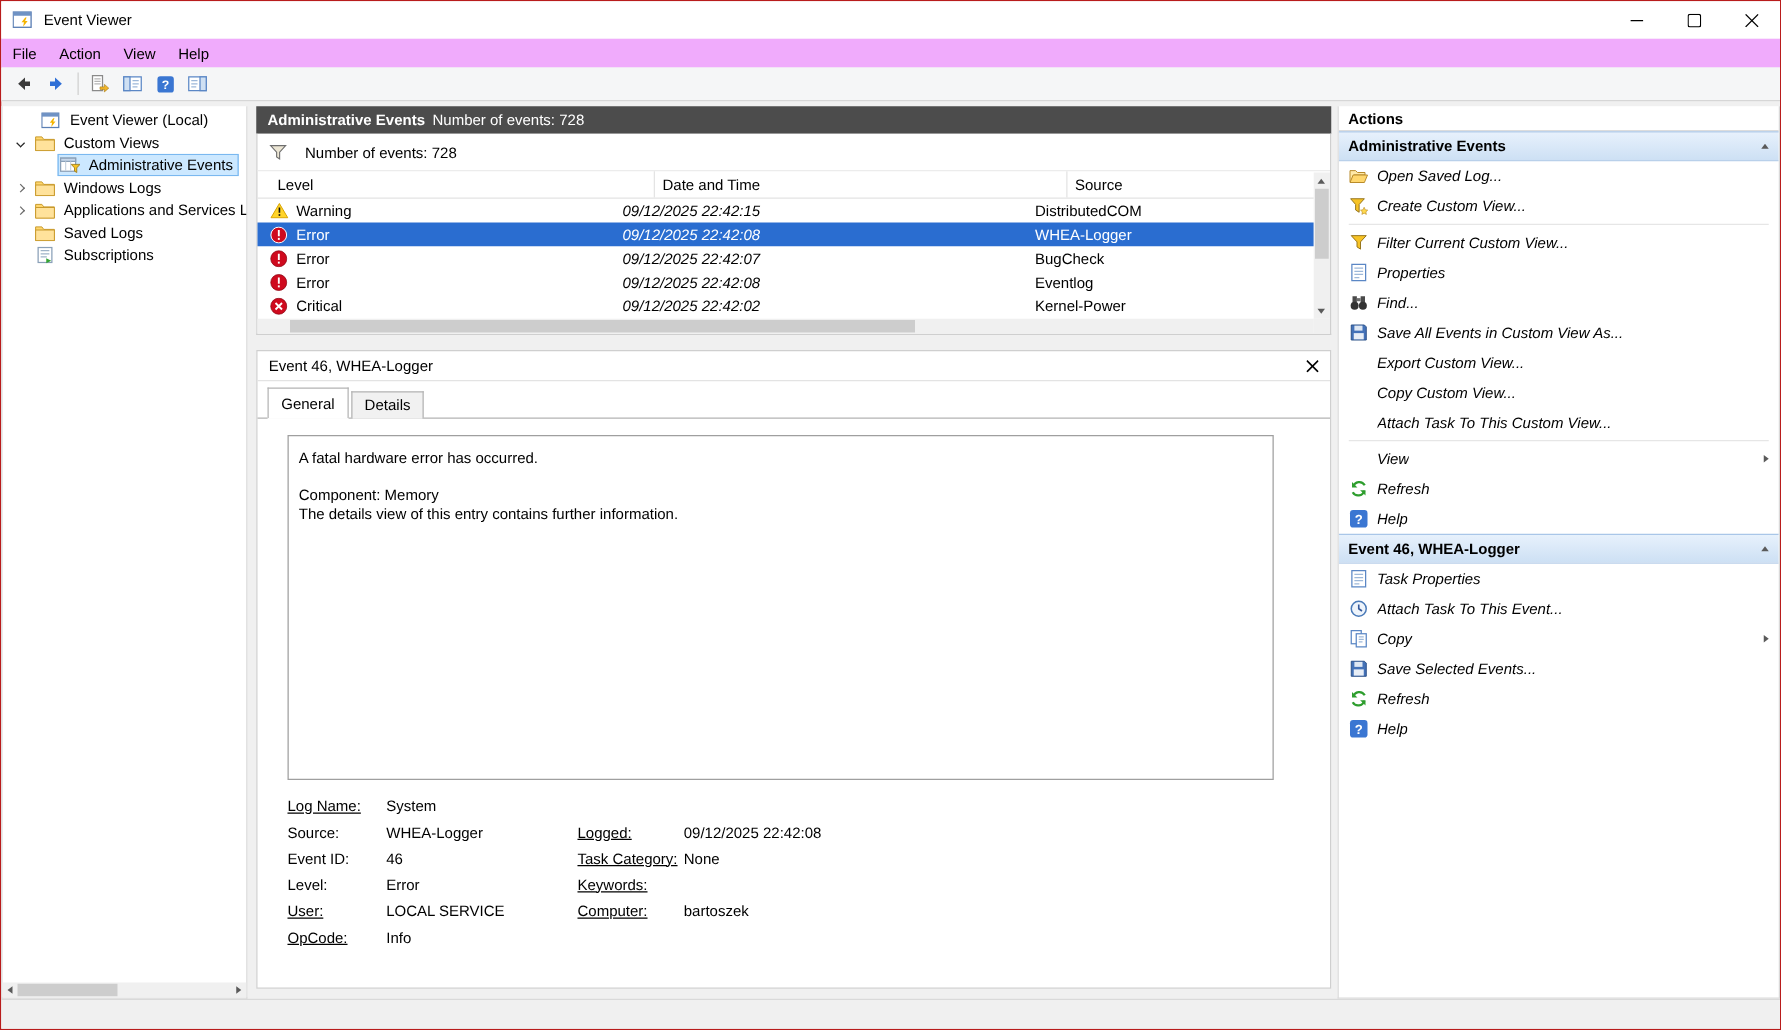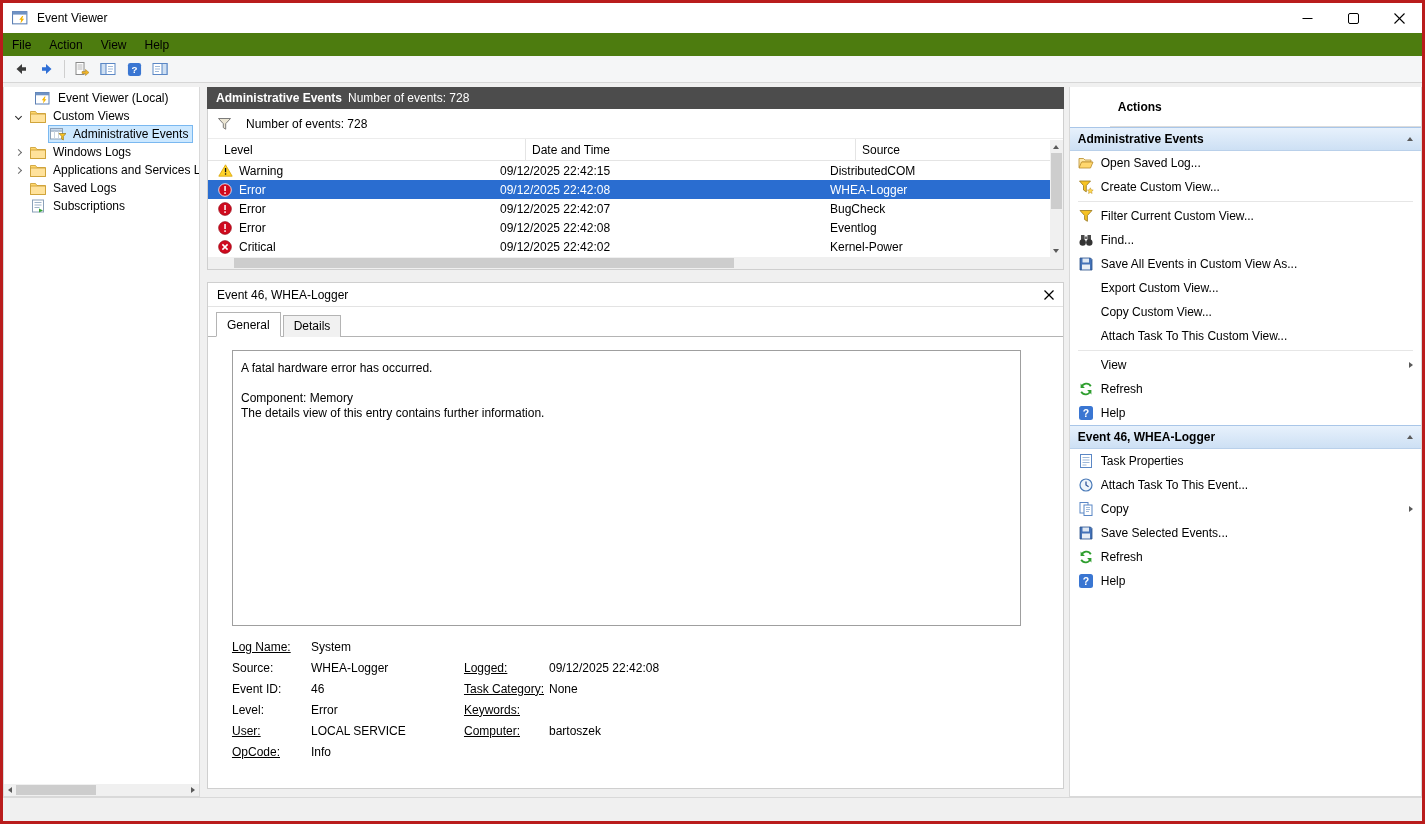--- a/index.html
+++ b/index.html
@@ -1,30 +1,30 @@
 <!DOCTYPE html>
 <html><head>
 <meta charset="utf-8">
 <style>
   * { margin:0; padding:0; box-sizing:border-box; }
   html,body { width:1425px; height:824px; }
   body { font-family:"Liberation Sans","DejaVu Sans",sans-serif; font-size:12px; color:#000;
          background:#f0f0f0; overflow:hidden; }
   .window { width:1425px; height:824px; display:flex; flex-direction:column;
-            background:#f0f0f0; border:3px solid #b91c1c; }
+            background:#f0f0f0; border:1px solid #b91c1c; }
 
   
   .titlebar { height:30px; background:#fff; display:flex; align-items:center; flex:0 0 auto; }
   .app-icon { margin-left:9px; width:17px; height:16px; display:inline-flex; }
   .title-text { margin-left:8px; }
   .winbtns { margin-left:auto; display:flex; height:100%; }
   .winbtn { width:46px; height:100%; display:flex; align-items:center; justify-content:center; }
 
   
-  .menubar { height:23px; background:#4d7c0f; display:flex; align-items:center; flex:0 0 auto;text-align:right; }
+  .menubar { height:23px; background:#f0abfc; display:flex; align-items:center; flex:0 0 auto;text-align:right; }
   .menu-item { padding:3px 9px; }
 
   
   .toolbar { height:27px; background:#f5f6f7; display:flex; align-items:center;
              border-bottom:1px solid #d6d6d6; flex:0 0 auto; padding-left:5px; }
   .tbtn { width:26px; height:24px; display:flex; align-items:center; justify-content:center; }
   .tsep { width:1px; height:18px; background:#cfcfcf; margin:0 4px; }
 
   
   .content { flex:1; display:flex; min-height:0; padding-top:4px; }
@@ -66,21 +66,21 @@
               position:relative; flex:0 0 auto; }
   .banner { height:30px; display:flex; align-items:center; border-bottom:1px solid #ececec; padding-left:9px; }
   .banner .btext { margin-left:14px; }
   .cols { height:22px; display:flex; margin-right:13px; border-bottom:1px solid #e4e4e4; }
   .cols .col { display:flex; align-items:center; border-right:1px solid #e4e4e4; }
   .col.level { width:318px; padding-left:16px; }
   .col.datetime { width:330px; padding-left:6px; }
   .col.source { flex:1; padding-left:6px; border-right:none; }
   .lrow { height:19px; display:flex; align-items:center; margin-right:13px; }
   .lrow .cl { width:286px; display:flex; align-items:center; padding-left:10px; }
-  .lrow .cd { width:330px; padding-left:6px; }
+  .lrow .cd { width:330px; padding-left:6px;font-style:italic; }
   .lrow .cs { flex:1; padding-left:6px; }
   .lv-icon { width:15px; height:14px; display:inline-flex; margin-right:6px; flex:0 0 auto; }
   .lrow.sel { background:#2a6dd0; color:#fff; }
 
   .vscroll { position:absolute; top:31px; right:0; bottom:12px; width:13px; background:#f0f0f0; }
   .vthumb { position:absolute; left:1px; right:1px; top:13px; height:56px; background:#cdcdcd; }
   .varr { position:absolute; left:0; width:13px; height:13px; display:flex; align-items:center; justify-content:center; }
   .varr.up { top:0; } .varr.down { bottom:0; }
   .hscroll { position:absolute; left:0; bottom:0; height:12px; right:13px; background:#f0f0f0; }
   .hthumb { position:absolute; top:1px; bottom:1px; left:26px; width:500px; background:#cdcdcd; }
@@ -106,29 +106,29 @@
   .tab.active { background:#fff; padding-top:5px; border-bottom:1px solid #fff; }
   .d-body { flex:1; padding:13px 0 0 24px; overflow:hidden; }
   .desc-box { width:789px; height:276px; border:1px solid #9f9f9f; padding:10px 8px; line-height:15px; overflow:hidden; }
   .desc-box p.sp { margin-bottom:15px; }
   .fields { margin-top:10px; }
   .f-row { display:flex; height:21px; align-items:center; }
   .f-ll { width:79px; } .f-lv { width:153px; } .f-rl { width:85px; } .f-rv { flex:1; }
   .ul { text-decoration:underline; }
 
   
-  .act-title { height:40px; display:flex; align-items:center; padding-left:8px; font-weight:bold;
-               border-bottom:1px solid #dcdcdc; flex:0 0 auto;margin-left:40px; }
+  .act-title { height:20px; display:flex; align-items:center; padding-left:8px; font-weight:bold;
+               border-bottom:1px solid #dcdcdc; flex:0 0 auto; }
   .act-sec { height:24px; display:flex; align-items:center; padding:0 8px; font-weight:bold;
              background:linear-gradient(#e7f1fc,#cde0f4); border-top:1px solid #a9c6e8;
              border-bottom:1px solid #b9d0ea; flex:0 0 auto; }
   .act-sec .collapse { margin-left:auto; display:flex; }
   .act-item { height:24px; display:flex; align-items:center; padding:0 8px; flex:0 0 auto; }
   .aicon { width:16px; height:16px; display:inline-flex; margin-right:7px; flex:0 0 auto; }
-  .albl { white-space:nowrap; overflow:hidden; }
+  .albl { white-space:nowrap; overflow:hidden;font-style:italic; }
   .subarrow { margin-left:auto; display:flex; }
   .act-sep { height:1px; background:#e6e6e6; margin:2px 8px; flex:0 0 auto; }
 
   
   .statusbar { height:24px; background:#f0f0f0; border-top:1px solid #d9d9d9; flex:0 0 auto; }
 </style>
 </head>
 <body>
 
 <div class="window">
@@ -515,20 +515,29 @@
         <span class="aicon">
             <svg width="16" height="16" viewBox="0 0 16 16">
               <path d="M2 2.5h12l-4.6 5v5.8l-2.8-1.8V7.5z" fill="#f7c325" stroke="#96751c" stroke-width="0.8"></path>
             </svg>
           </span>
         <span class="albl">Filter Current Custom View...</span>
       </div>
       <div class="act-item">
         <span class="aicon">
             <svg width="16" height="16" viewBox="0 0 16 16">
+              <rect x="2.5" y="1.5" width="11" height="13" fill="#fff" stroke="#5b87c5"></rect>
+              <path d="M4.5 4.5h7M4.5 7h7M4.5 9.5h7M4.5 12h4" stroke="#9db8d9"></path>
+            </svg>
+          </span>
+        <span class="albl">Properties</span>
+      </div>
+      <div class="act-item">
+        <span class="aicon">
+            <svg width="16" height="16" viewBox="0 0 16 16">
               <path d="M3 3h3.5v5H3zM9.5 3H13v5H9.5z" fill="#4a4a4a"></path>
               <rect x="6.5" y="4.5" width="3" height="2.5" fill="#6e6e6e"></rect>
               <circle cx="4.7" cy="10.5" r="3.2" fill="#333"></circle>
               <circle cx="11.3" cy="10.5" r="3.2" fill="#333"></circle>
             </svg>
           </span>
         <span class="albl">Find...</span>
       </div>
       <div class="act-item">
         <span class="aicon">

